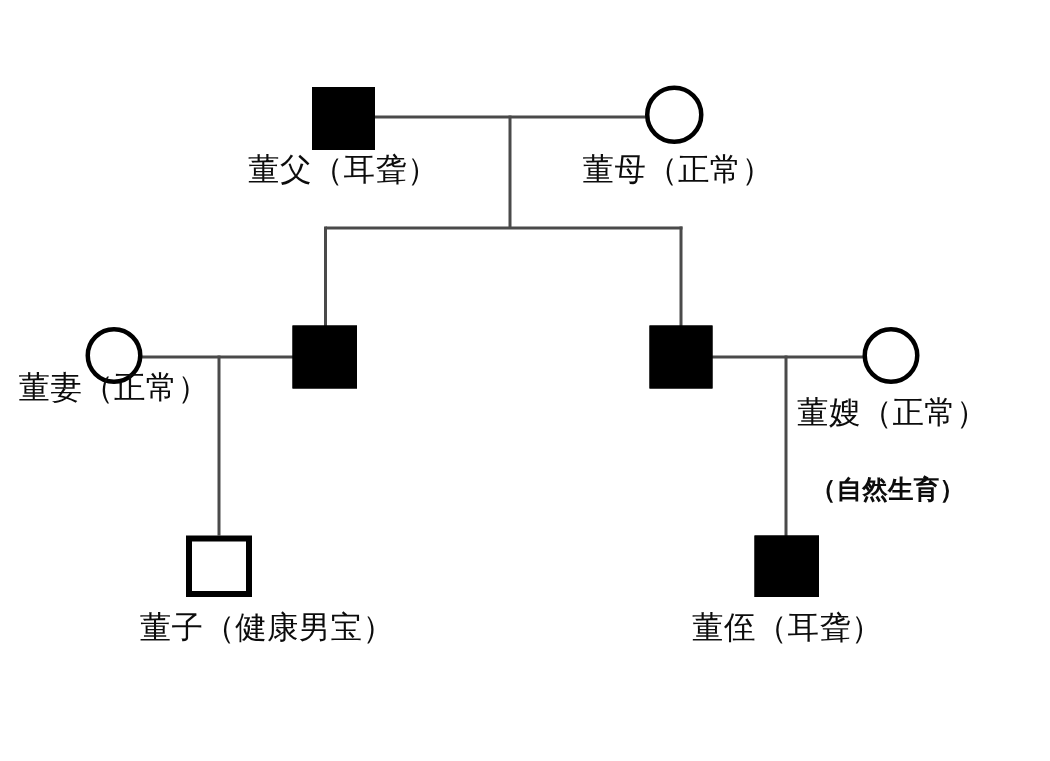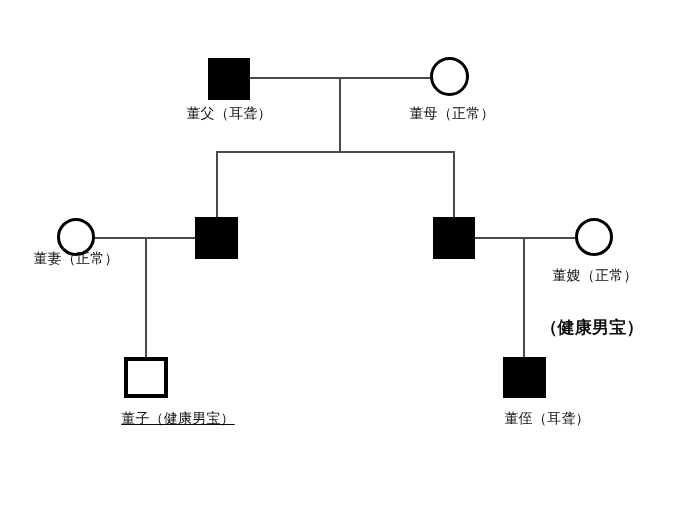--- a/index.html
+++ b/index.html
@@ -38,21 +38,21 @@
   
   .line {
     position: absolute;
     background: #4a4a4a;
   }
   .line-h { height: 2px; }
   .line-v { width: 2px; }
   
   .label {
     position: absolute;
-    font-size: 14px;
+    font-size: 21px;
     line-height: 20px;
     color: #0c0c0c;
     white-space: nowrap;
     letter-spacing: 0.2px;
   }
   .label-center {
     transform: translateX(-50%);
     text-align: center;
   }
   .note {
@@ -97,21 +97,21 @@
   <div class="label label-center" style="left:76px; top:248px;">董妻（正常）</div>
 
   <div class="line line-h" style="left:474px; top:237px; width:102px;"></div>
   <div class="line line-v" style="left:523px; top:237px; height:121px;"></div>
 
   <div class="sym sym-square-filled" style="left:433px; top:217px; width:42px; height:42px;"></div>
   <div class="sym sym-circle-open" style="left:575px; top:218px; width:38px; height:38px;"></div>
 
   <div class="label label-center" style="left:595px; top:265px;text-align:right;">董嫂（正常）</div>
 
-  <div class="note" style="left:592px; top:317px;">（健康男宝）</div>
+  <div class="note" style="left:592px; top:317px;">（自然生育）</div>
 
   <div class="sym sym-square-open" style="left:124px; top:357px; width:44px; height:41px;"></div>
   <div class="sym sym-square-filled" style="left:503px; top:357px; width:43px; height:41px;"></div>
 
-  <div class="label label-center" style="left:178px; top:408px;text-decoration:underline;">董子（健康男宝）</div>
-  <div class="label label-center" style="left:525px; top:408px;margin-left:22px;">董侄（耳聋）</div>
+  <div class="label label-center" style="left:178px; top:408px;">董子（健康男宝）</div>
+  <div class="label label-center" style="left:525px; top:408px;">董侄（耳聋）</div>
 
 </div>
 
 </body></html>

